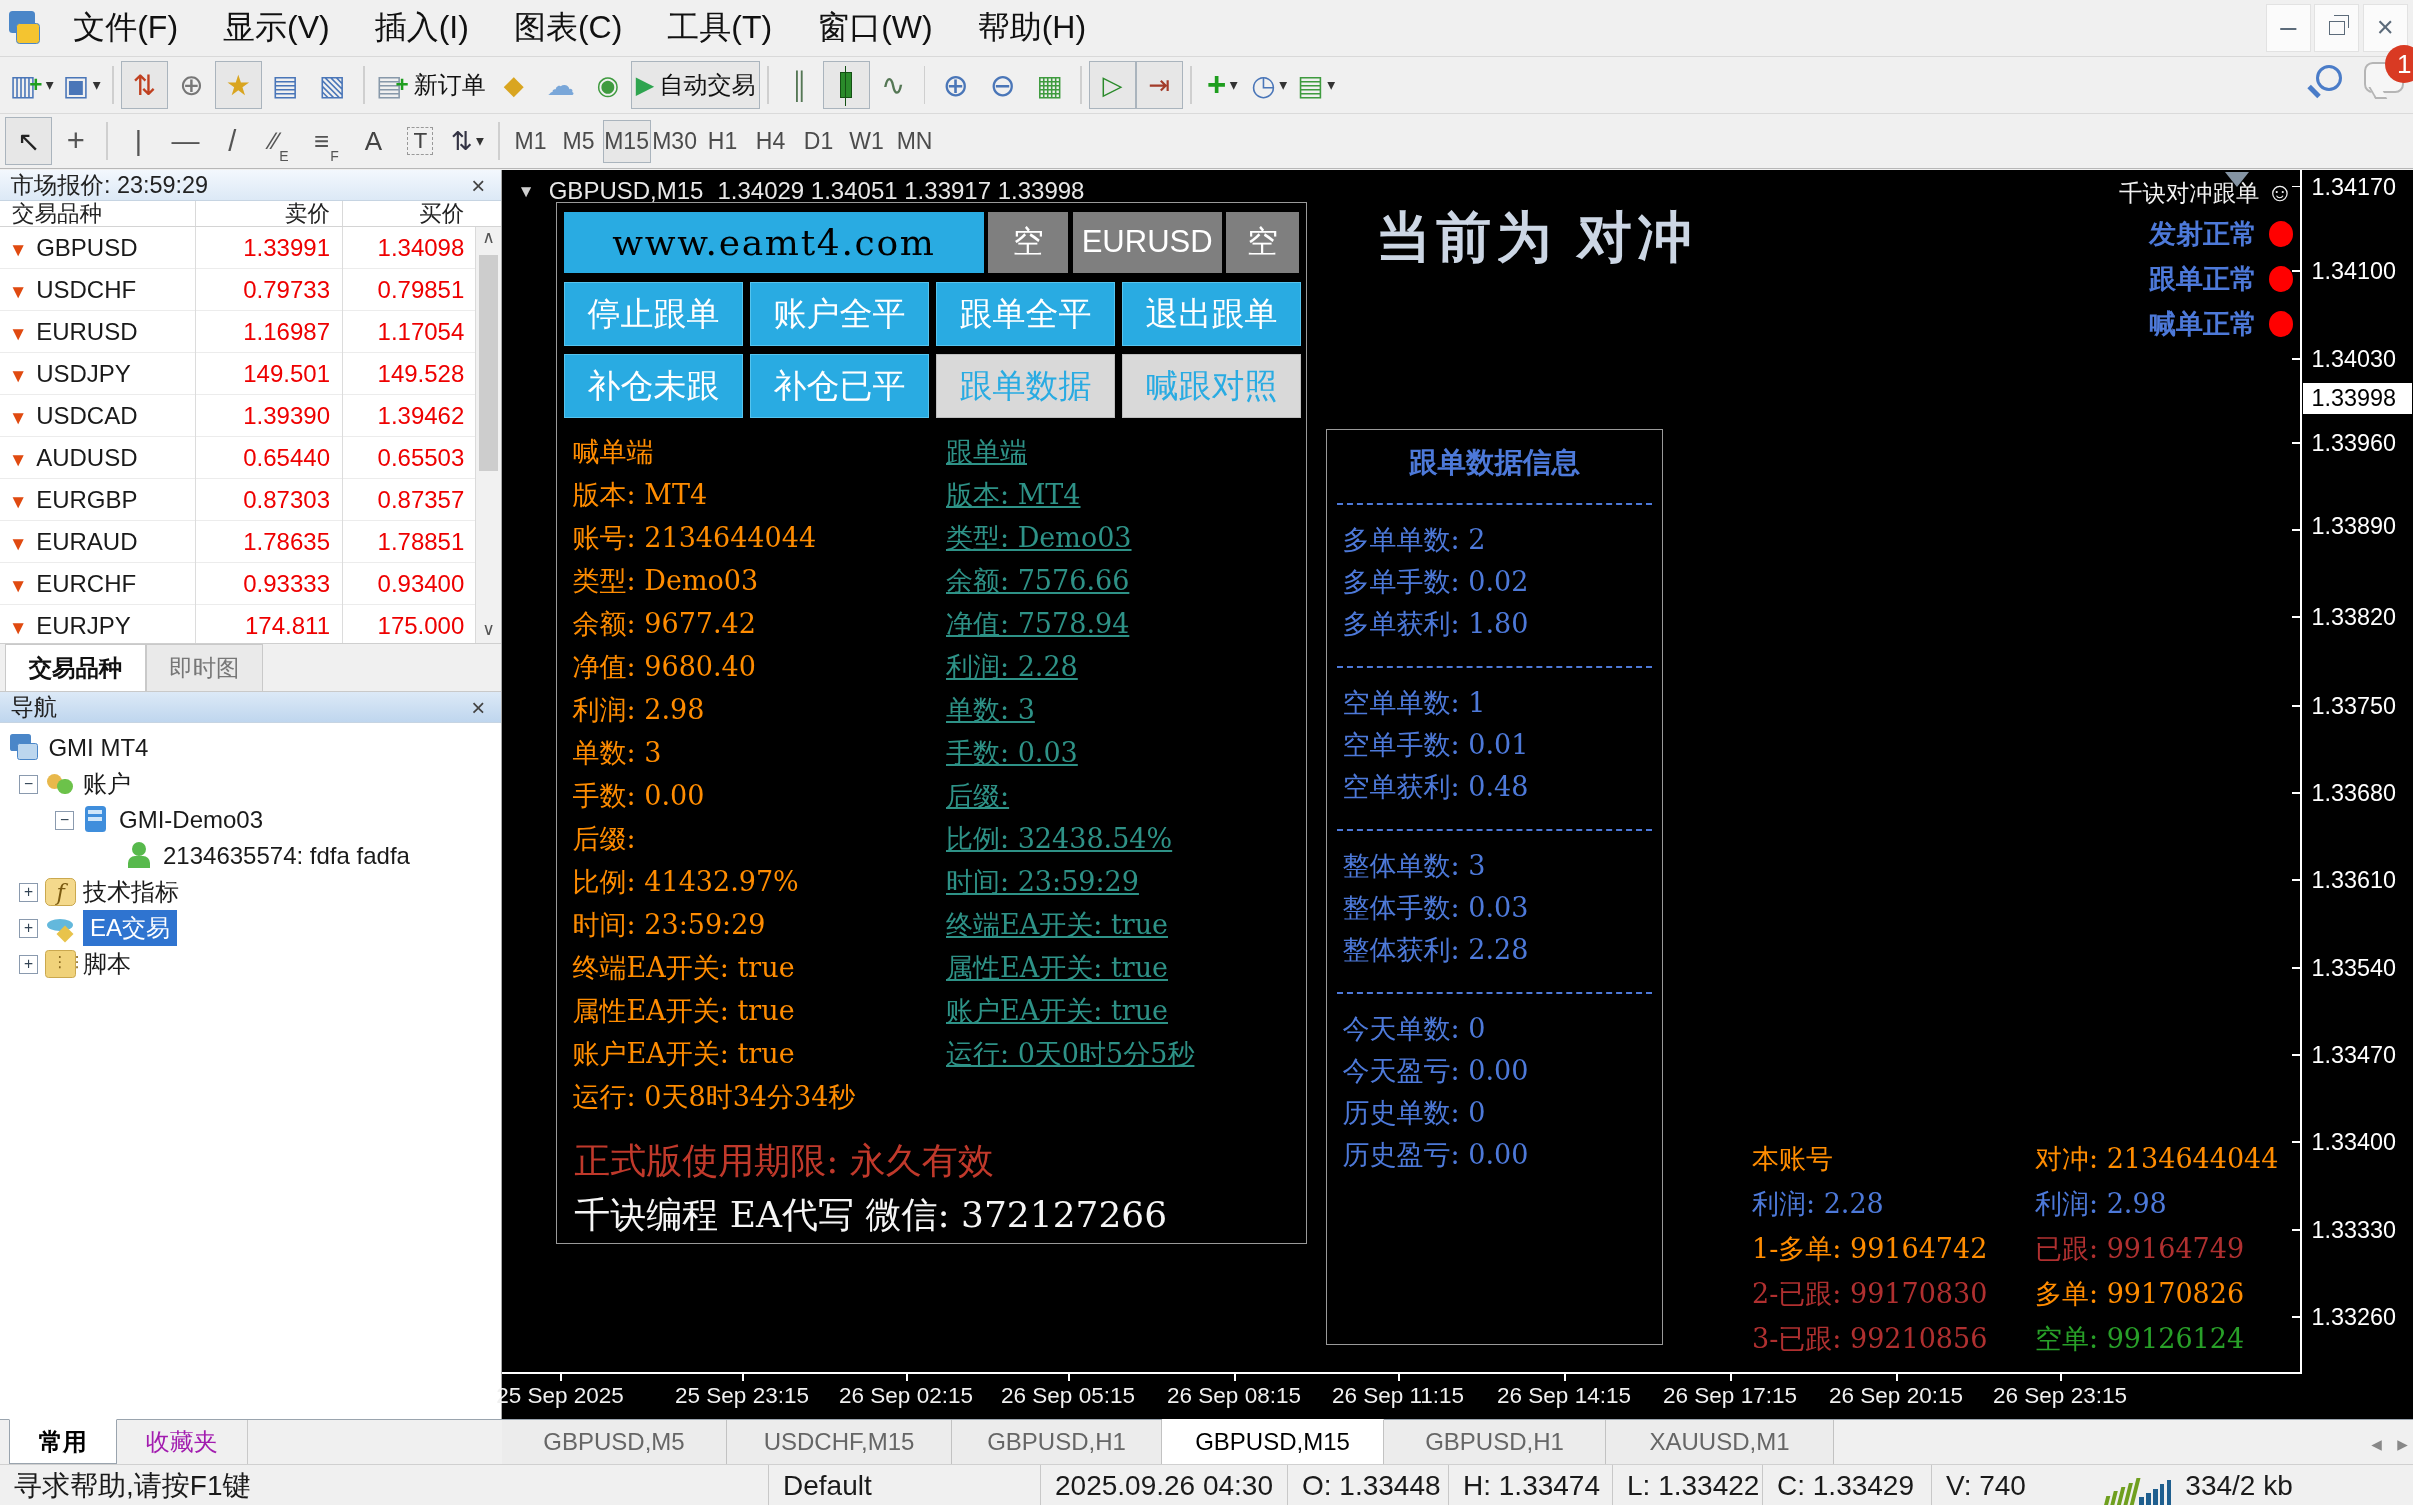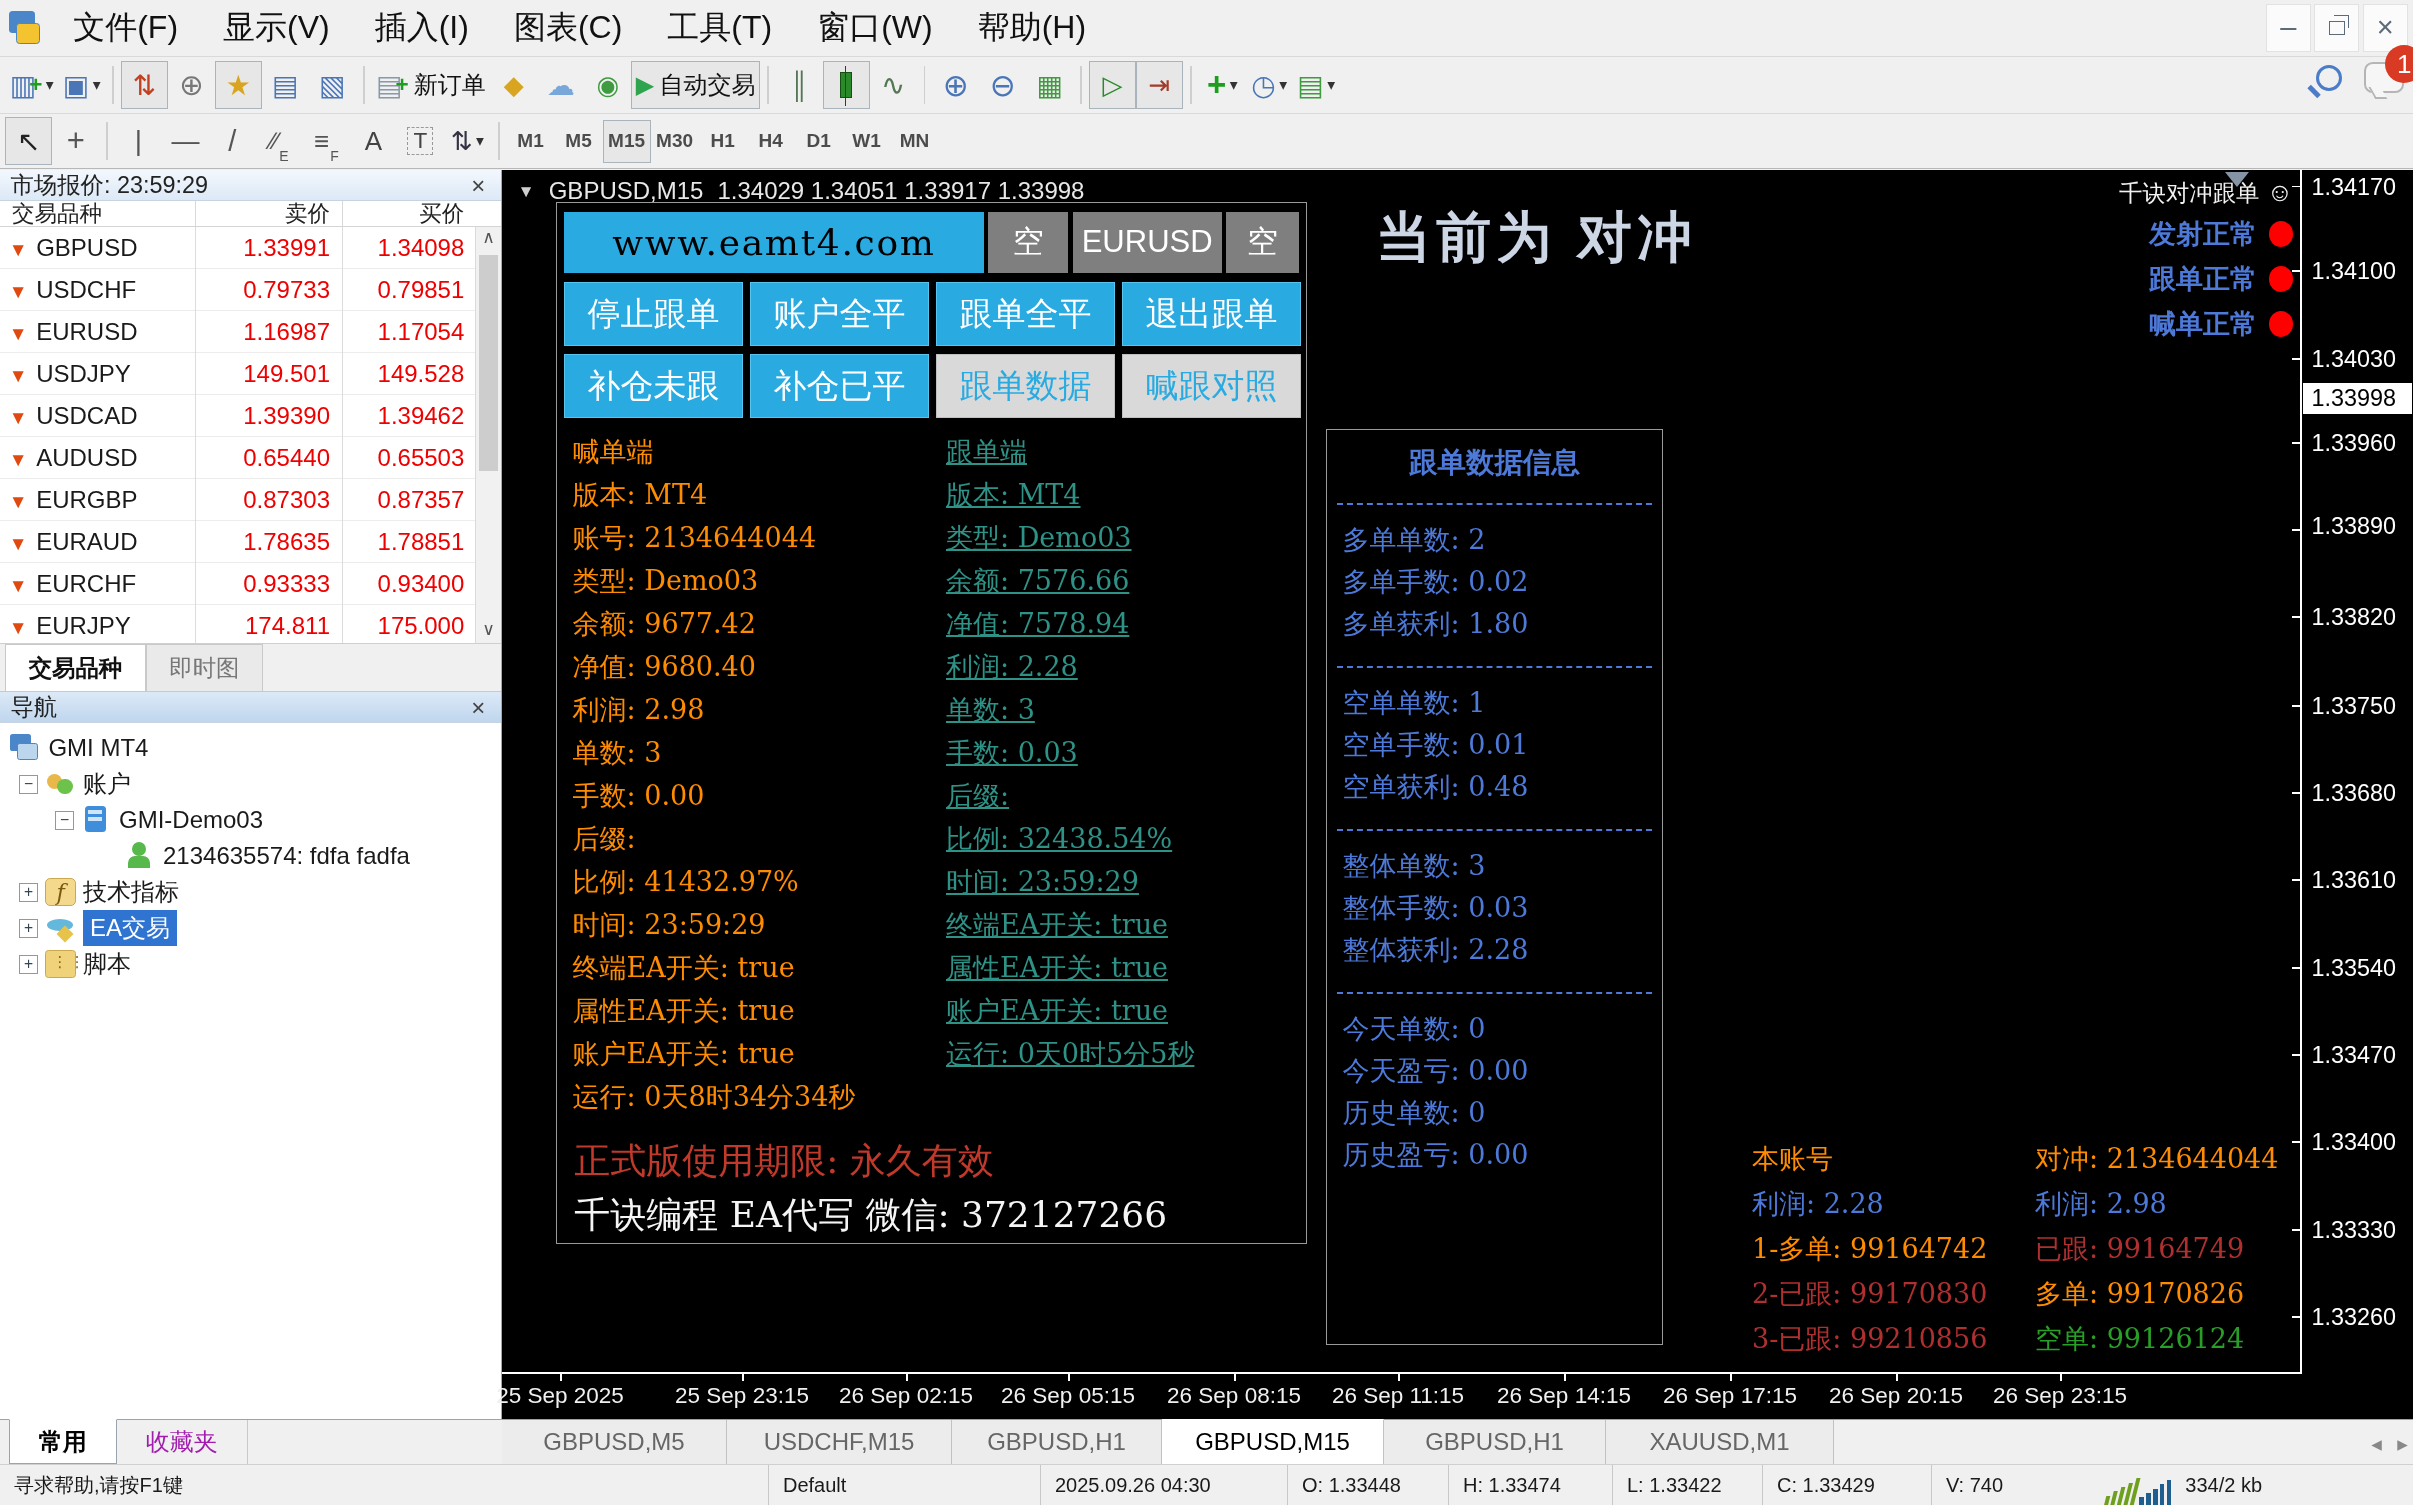--- a/index.html
+++ b/index.html
@@ -63,21 +63,21 @@
   .g-vline::before { content:"|"; color:#555; font-size:28px; }
   .g-hline::before { content:"—"; color:#555; font-size:28px; }
   .g-trend::before { content:"/"; color:#555; font-size:29px; }
   .g-chan::before { content:"∕∕"; color:#555; font-size:24px; }
   .g-fibo::before { content:"≡"; color:#555; font-size:26px; }
   .sub { font-size:14px; color:#555; margin-left:0.9px; align-self:flex-end; }
   .g-textA::before { content:"A"; color:#444; font-size:26px; }
   .g-labelT { border:1.7px dashed #999; padding:0 5.2px; color:#444; font-size:22.5px; }
   .g-arrows::before { content:"⇅"; color:#334; font-size:26px; }
   .tfbtn { min-width:48px; height:43px; display:flex; align-items:center; justify-content:center;
-           font-size:19px; font-weight:bold; color:#4c4c4c; border:0.9px solid transparent; }
+           font-size:23px; font-weight:normal; color:#4c4c4c; border:0.9px solid transparent; }
   .tfbtn.pressed { background:#e7e7e7; border:0.9px solid #aab4bd; }
   .tb-right { position:absolute; right:8.7px; top:62px; display:flex; align-items:center; gap:22.5px; }
   .search-ico { width:26px; height:26px; border:3.5px solid #4a7cc8; border-radius:50%; position:relative; }
   .search-ico::after { content:""; position:absolute; left:-12px; top:21px; width:14px; height:5.2px; background:#4a7cc8; transform:rotate(45deg); }
   .bubble { width:40px; height:31px; border:2.6px solid #b5b5b5; border-radius:8.7px; background:#f6f6f6; position:relative; }
   .bubble::after { content:""; position:absolute; left:5.2px; bottom:-8.7px; width:10.4px; height:10.4px; background:#f6f6f6; border-left:2.6px solid #b5b5b5; border-bottom:2.6px solid #b5b5b5; transform:skewX(30deg); }
   .badge { position:absolute; right:-21px; top:-19px; width:38px; height:38px; border-radius:50%; background:#d93a23; color:#fff;
            font-size:26px; display:flex; align-items:center; justify-content:center; }
 
   
@@ -186,21 +186,21 @@
             display:flex; align-items:stretch; }
   .ltabs { width:502px; display:flex; padding-left:8.7px; }
   .ltab { padding:0 29px; display:flex; align-items:center; font-size:24px; color:#a21caf; border-right:0.9px solid #c9c9c9; }
   .ltab.active { background:#fff; color:#000; font-weight:bold; border:0.9px solid #9aa4ae; border-top:1.7px solid #fff; margin-top:-0.9px; }
   .ctab { padding:0 26px; display:flex; align-items:center; font-size:24px; color:#666; border-right:0.9px solid #c2c2c2; background:#ececec; }
   .ctab.active { background:#fff; color:#000; border-top:1.7px solid #fff; margin-top:-0.9px; }
   .tabscroll { position:absolute; right:5.2px; top:12px; display:flex; gap:15.6px; font-size:21px; color:#888; }
 
   
   .statusbar { position:absolute; left:0; top:1464px; width:2413px; height:42px; background:#f0f0f0; border-top:0.9px solid #d0d0d0;
-               display:flex; align-items:stretch; font-size:20px; color:#1a1a1a; }
+               display:flex; align-items:stretch; font-size:28px; color:#1a1a1a; }
   .sseg { display:flex; align-items:center; padding:0 14px; border-left:0.9px solid #c8c8c8; white-space:nowrap; }
   .sseg.first { border-left:none; }
   .sig { display:flex; align-items:flex-end; gap:2.6px; margin-left:21px; }
   .sig div { width:4.3px; }
   .sig .g { background:#6f9f1f; transform:skewX(-14deg); }
   .sig .b { background:#1f5f8f; }
 </style>
 </head>
 <body>
 

